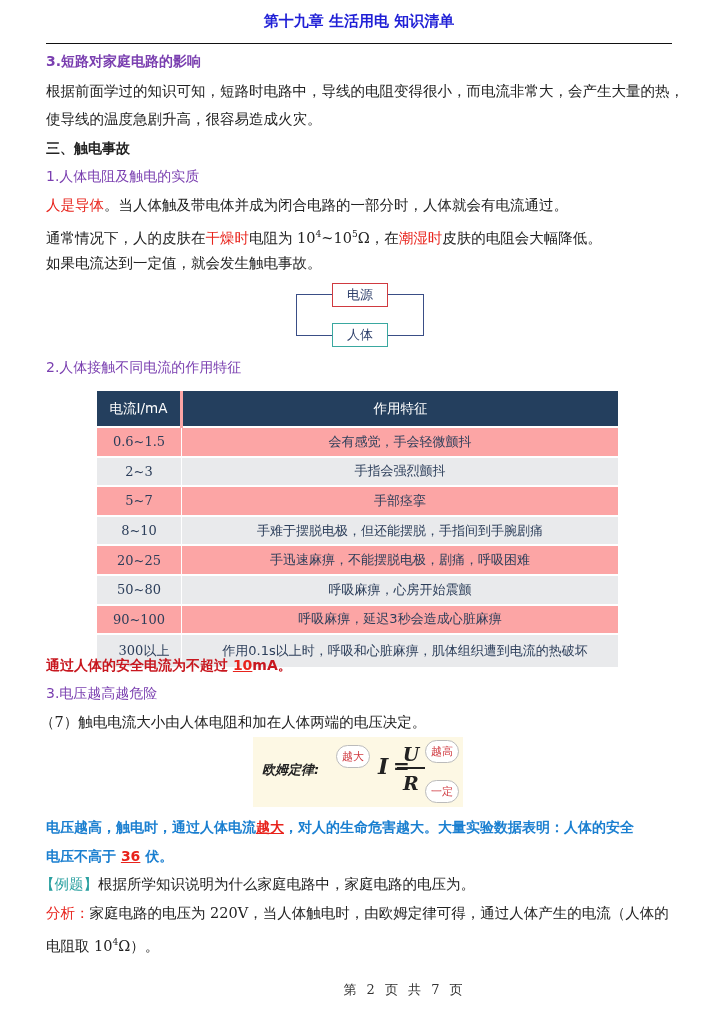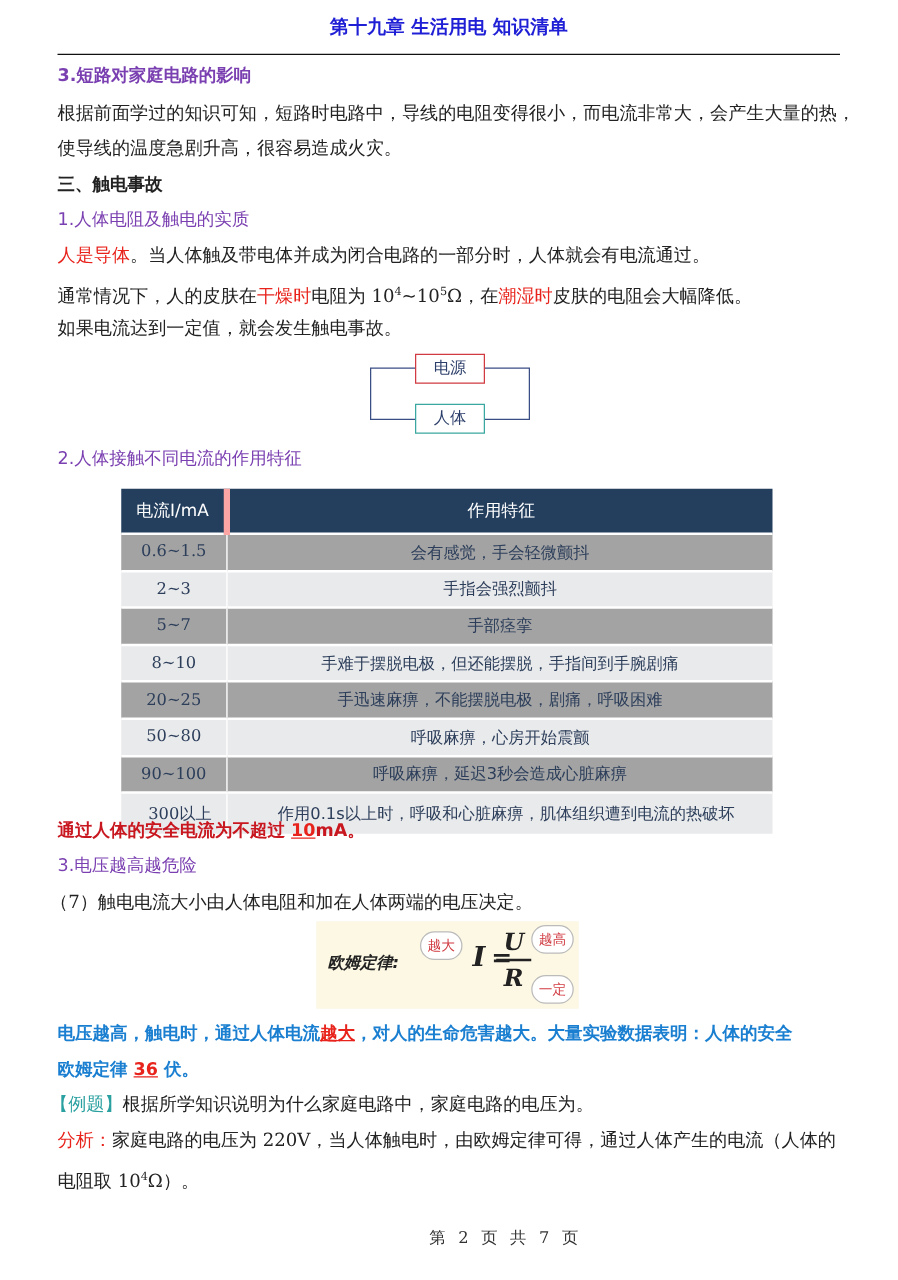--- a/index.html
+++ b/index.html
@@ -26,24 +26,24 @@
   .circuit .box { position: absolute; left: 36px; width: 54px; height: 22px; background: #fff;
                   text-align: center; line-height: 22px; font-size: 13px; color: #2c3e6a;
                   font-family: "DejaVu Sans", "Liberation Sans", sans-serif; }
   .circuit .source { top: 0; border: 1.5px solid #d03a40; }
   .circuit .body-box { top: 40px; border: 1.5px solid #3aa8a0; }
 
   
   .table { position: absolute; left: 97px; top: 391px; width: 521px; border-collapse: collapse;
            font-family: "DejaVu Sans", "Liberation Sans", sans-serif; font-size: 13px; color: #2c3e5a; }
   .table th { background: #243f5e; color: #fff; font-weight: normal; height: 33px; font-size: 13.5px; }
-  .table th:first-child { border-right: 5px solid #fca5a5; }
+  .table th:first-child { border-right: 3px solid #fca5a5; }
   .table td { height: 25.6px; text-align: center; border-top: 2px solid #fff; }
   .table td:first-child { width: 72px; border-right: 1px solid #fff; font-family: "DejaVu Serif", "Liberation Serif", serif; }
-  .table tr.odd td { background: #a3a3a3; }
+  .table tr.odd td { background: #fca5a5; }
   .table tr.even td { background: #e9eaec; }
   .table tr.last td { height: 30px; padding-left: 11px; }
 
   
   .formula { position: absolute; left: 253px; top: 737px; width: 210px; height: 70px; background: #fdf8e4; }
   .formula .label { position: absolute; left: 9px; top: 24px; font-family: "DejaVu Sans", "Liberation Sans", sans-serif;
                     font-weight: bold; font-size: 13px; color: #222; font-style: italic; }
   .formula .I { position: absolute; left: 125px; top: 16px; font-style: italic; font-weight: bold; font-size: 22px;
                 font-family: "DejaVu Serif", "Liberation Serif", serif; }
   .formula .eq { position: absolute; left: 140px; top: 17px; font-size: 20px; font-weight: bold; }
@@ -150,21 +150,21 @@
     <span class="den">R</span>
   </span>
   <span class="cloud c2">越高</span>
   <span class="cloud c3">一定</span>
 </div>
 
 <div class="line blue" style="top:817px;">
   <span>电压越高，触电时，通过人体电流</span><span class="u">越大</span><span>，对人的生命危害越大。大量实验数据表明：人体的安全</span>
 </div>
 <div class="line blue" style="top:846px;">
-  <span>欧姆定律 </span><span class="u">36</span><span> 伏。</span>
+  <span>电压不高于 </span><span class="u">36</span><span> 伏。</span>
 </div>
 
 <div class="line" style="top:874px; left:40px;">
   <span class="teal">【例题】</span><span>根据所学知识说明为什么家庭电路中，家庭电路的电压为。</span>
 </div>
 <div class="line" style="top:903px;">
   <span class="red">分析：</span><span>家庭电路的电压为 220V，当人体触电时，由欧姆定律可得，通过人体产生的电流（人体的</span>
 </div>
 <div class="line" style="top:932px;">
   <span>电阻取 10</span><sup>4</sup><span>Ω）。</span>

